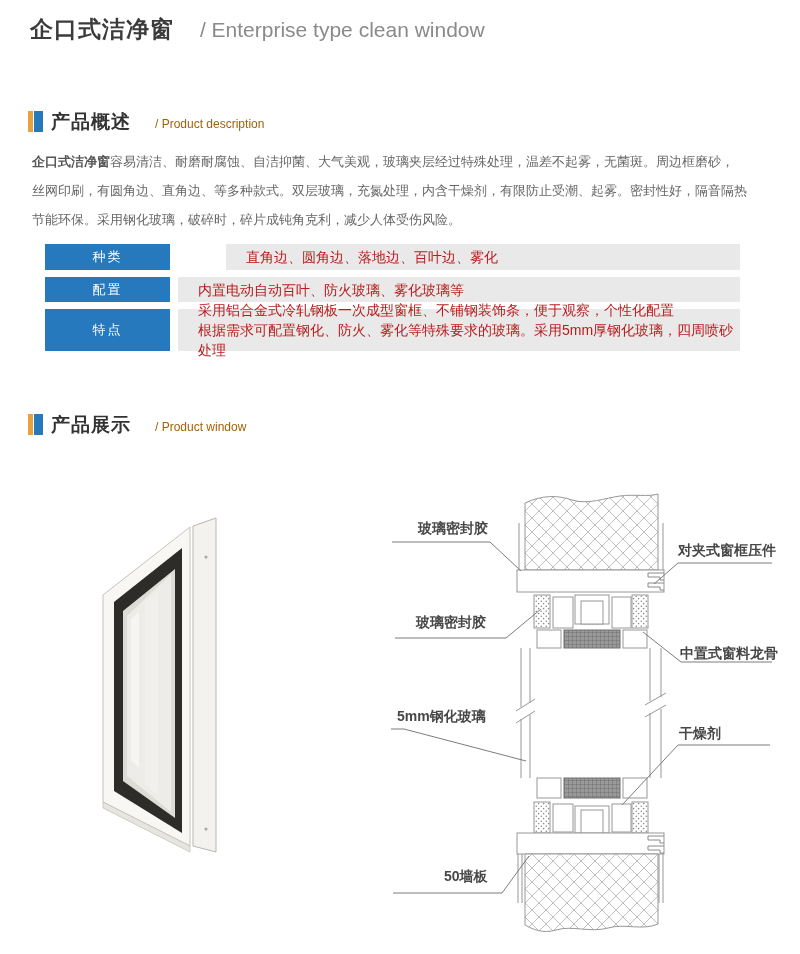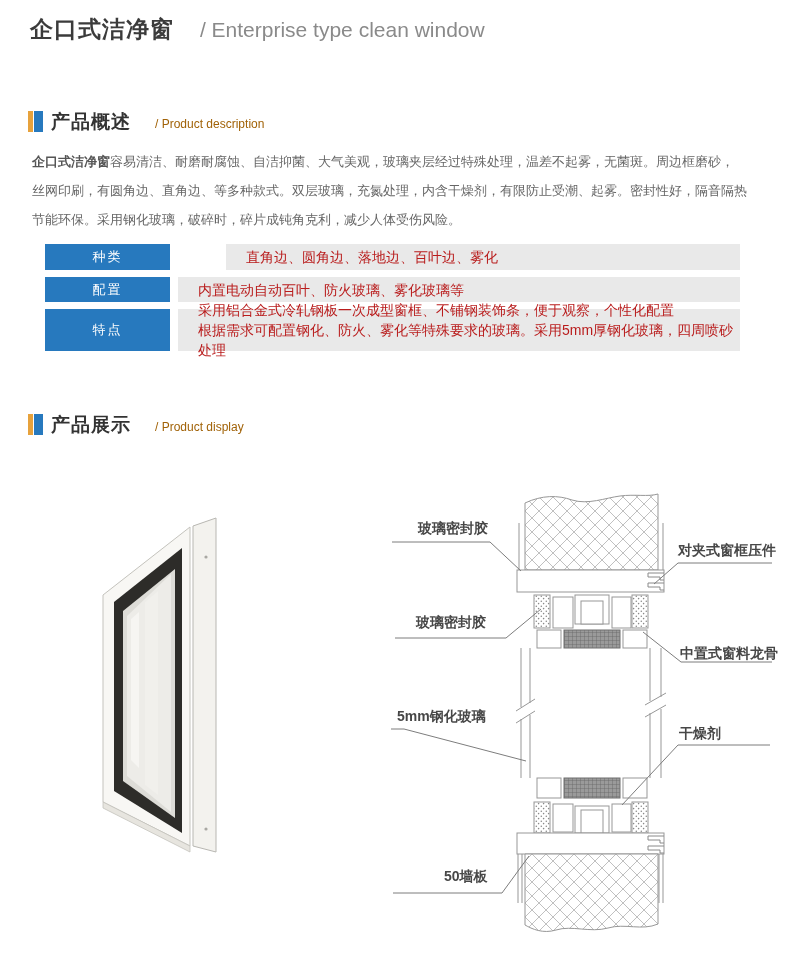--- a/index.html
+++ b/index.html
@@ -92,21 +92,21 @@
       </div>
     </div>
   </div>
 
   <div class="sec-head display">
     <span class="accent">
         <span class="bar-y"></span>
         <span class="bar-b"></span>
       </span>
     <span class="zh">产品展示</span>
-    <span class="en">/ Product display</span>
+    <span class="en">/ Product window</span>
   </div>
 
   <svg class="photo-svg" width="170" height="390" viewBox="80 475 170 390" xmlns="http://www.w3.org/2000/svg">
 
     <polygon points="193,526 216,518 216,852 193,846" fill="#f3f2ee" stroke="#b8b7b2" stroke-width="1"></polygon>
     <circle cx="206" cy="557" r="1.6" fill="#a9a8a3"></circle>
     <circle cx="206" cy="829" r="1.6" fill="#a9a8a3"></circle>
 
     <polygon points="103,595 190,527 190,846 103,802" fill="#f8f7f4" stroke="#c4c3bd" stroke-width="1"></polygon>
     <polygon points="103,802 190,846 190,852 103,808" fill="#e7e5df" stroke="#c4c3bd" stroke-width="0.8"></polygon>

